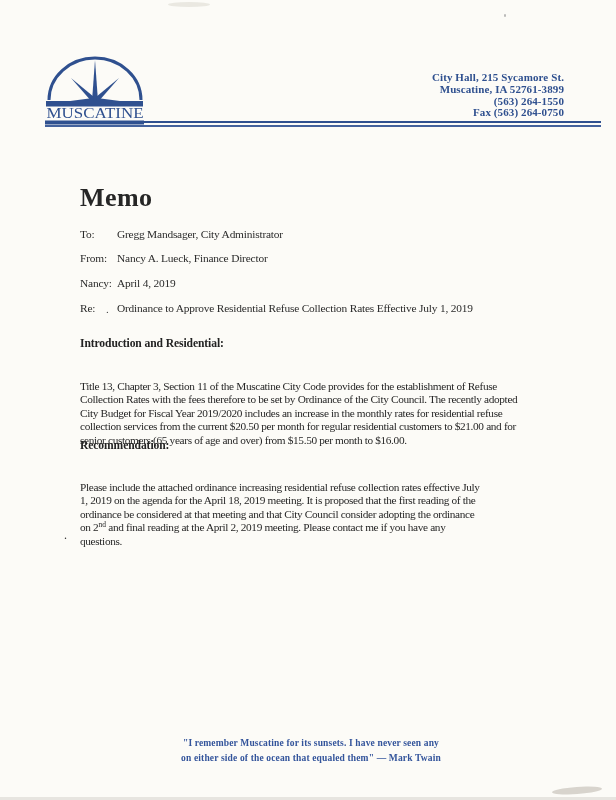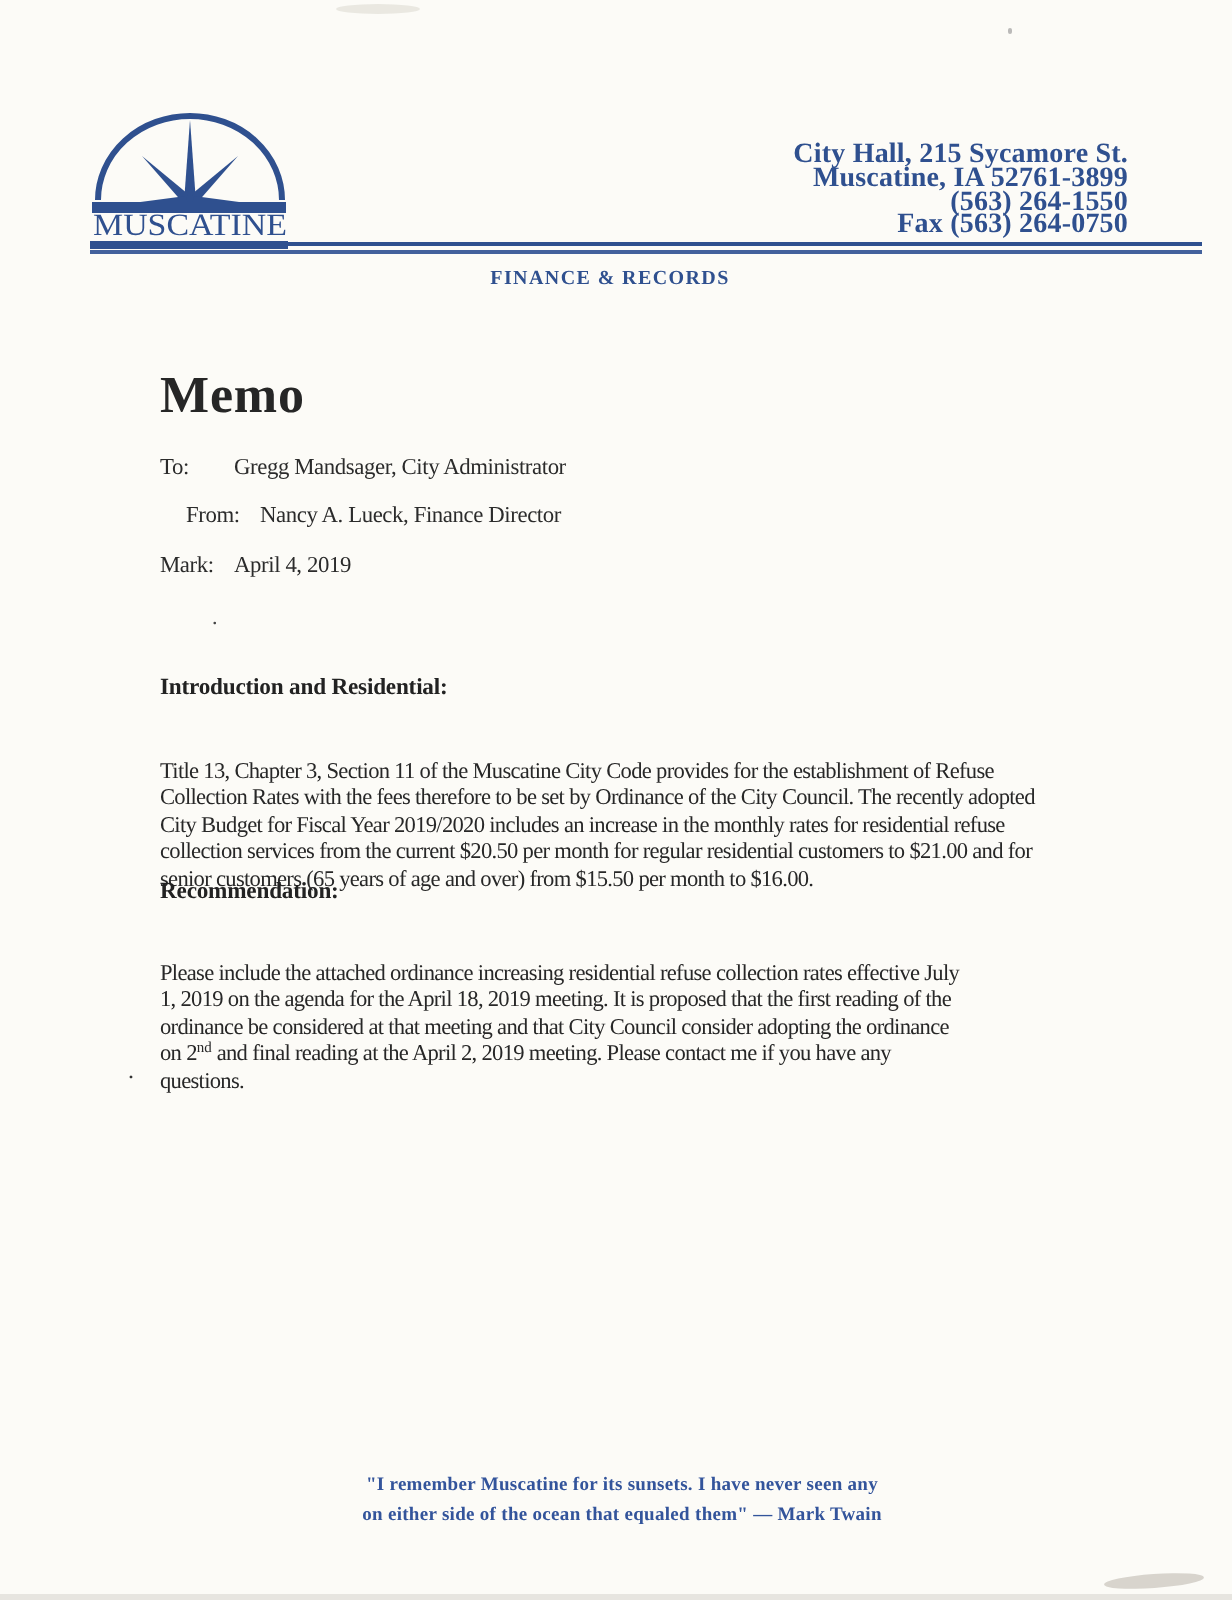--- a/index.html
+++ b/index.html
@@ -9,21 +9,21 @@
     background:#fcfbf7;
     overflow:hidden;
     font-family:"Liberation Serif",serif;
     color:#2b2b2b;
   }
   
   .logo{position:absolute;left:45px;top:56px;width:100px;height:70px;}
   .address{
     position:absolute;top:72px;right:52px;
     text-align:right;
-    font-size:14px;font-weight:bold;line-height:11.8px;
+    font-size:11px;font-weight:bold;line-height:11.8px;
     color:#2f508f;letter-spacing:.1px;
     white-space:pre-line;
     margin-left:32px;
   }
   .rule{
     position:absolute;left:45px;top:121px;width:556px;height:6px;
     border-top:2.5px solid #2f508f;
     border-bottom:2px solid #43619c;
     box-sizing:border-box;
   }
@@ -35,21 +35,21 @@
   }
   
   .memo-title{
     position:absolute;left:80px;top:183px;
     font-size:26px;font-weight:bold;letter-spacing:.4px;
     color:#262626;
   }
   .field-row{position:absolute;left:80px;font-size:11.4px;letter-spacing:-.2px;line-height:12px;}
   .field-label{display:inline-block;width:37px;}
   .row-to{top:228px;}
-  .row-from{top:252px;margin-left:13px;}
+  .row-from{top:252px;}
   .row-date{top:277px;}
   .row-re{top:302px;}
   .stray-dot-re{position:absolute;left:106px;top:303px;font-size:11px;color:#444;}
   
   .section-heading{
     position:absolute;left:80px;
     font-size:11.6px;font-weight:bold;letter-spacing:-.1px;
     color:#222;
   }
   .h-intro{top:337px;}
@@ -110,32 +110,34 @@
     <rect x="0" y="64.5" width="99" height="4" fill="#2f508f"></rect>
   </svg>
 
   <div class="address">City Hall, 215 Sycamore St.
 Muscatine, IA 52761-3899
 (563) 264-1550
 Fax (563) 264-0750</div>
 
   <div class="rule"></div>
 
-  <div class="department">FINANCE &amp; RECORDS</div>
 
   <div class="memo-title">Memo</div>
 
   <div class="field-row row-to">
     <span class="field-label">To:</span><span>Gregg Mandsager, City Administrator</span>
   </div>
   <div class="field-row row-from">
     <span class="field-label">From:</span><span>Nancy A. Lueck, Finance Director</span>
   </div>
   <div class="field-row row-date">
-    <span class="field-label">Mark:</span><span>April 4, 2019</span>
+    <span class="field-label">Nancy:</span><span>April 4, 2019</span>
+  </div>
+  <div class="field-row row-re">
+    <span class="field-label">Re:</span><span>Ordinance to Approve Residential Refuse Collection Rates Effective July 1, 2019</span>
   </div>
   <div class="stray-dot-re">.</div>
 
   <div class="section-heading h-intro">Introduction and Residential:</div>
   <div class="para p-intro">
     <span class="lines">Title 13, Chapter 3, Section 11 of the Muscatine City Code provides for the establishment of Refuse
 Collection Rates with the fees therefore to be set by Ordinance of the City Council. The recently adopted
 City Budget for Fiscal Year 2019/2020 includes an increase in the monthly rates for residential refuse
 collection services from the current $20.50 per month for regular residential customers to $21.00 and for
 senior customers (65 years of age and over) from $15.50 per month to $16.00.</span>

